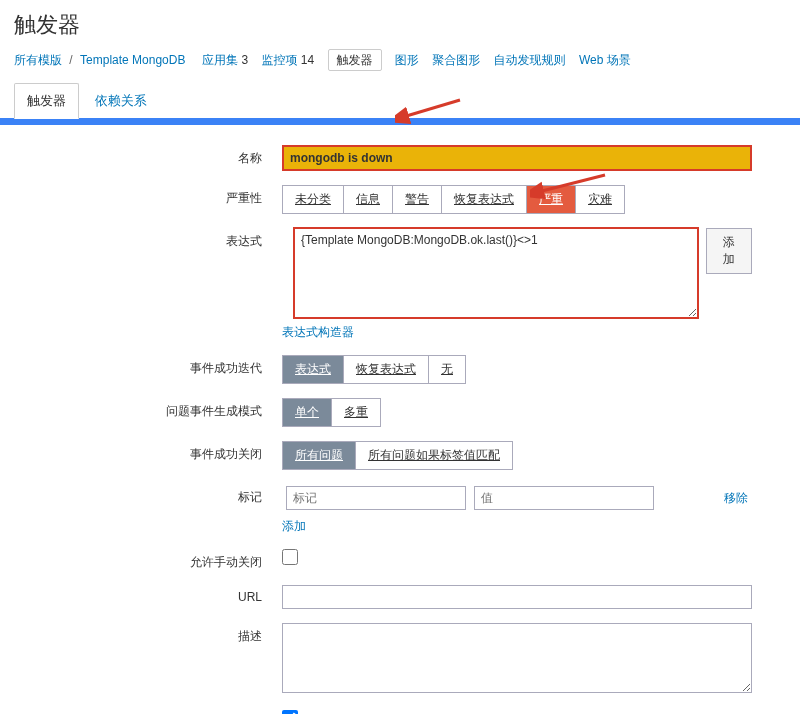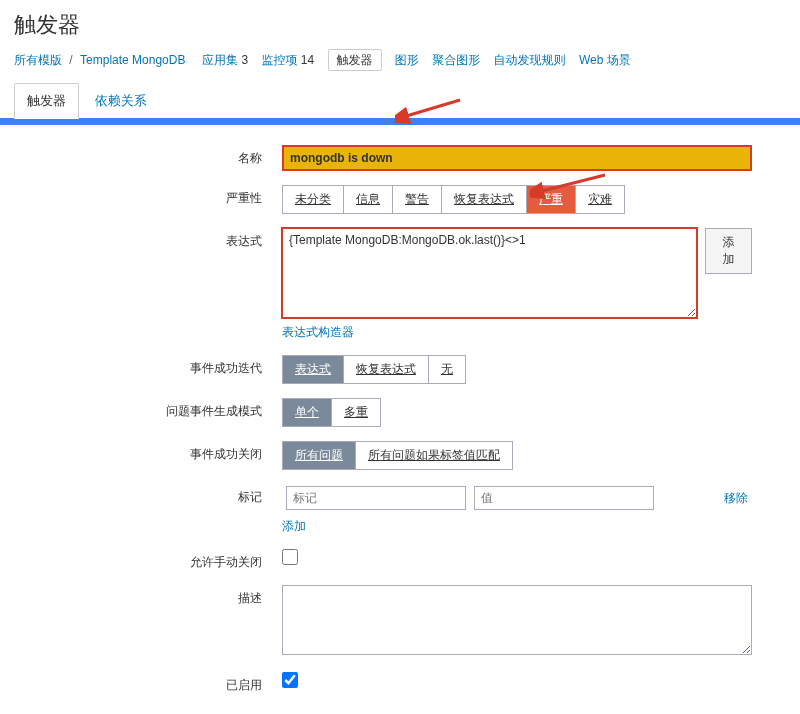--- a/index.html
+++ b/index.html
@@ -90,20 +90,21 @@
       border-right: 1px solid #aab;
       text-decoration: underline;
     }
     .severity-btns .sev:last-child, .btn-group .bgi:last-child { border-right: none; }
     .severity-btns .sev.selected { background: #e45b3f; color: #fff; }
     .btn-group .bgi.selected { background: #7b8a9a; color: #fff; }
     .expr-wrap { display: flex; gap: 8px; align-items: flex-start; }
     .expr-wrap textarea {
       height: 90px;
       border: 1px solid #aab;
+      margin-left: 12px;
     }
     .expr-highlight {
       outline: 2px solid #d63b2a;
       outline-offset: -1px;
     }
     .btn {
       border: 1px solid #aab;
       background: #f5f5f5;
       padding: 5px 12px;
       font-size: 12px;
@@ -241,20 +242,26 @@
     </div>
   </div>
 
   <div class="row">
     <div class="label">允许手动关闭</div>
     <div class="field">
       <input type="checkbox" class="checkbox" style="">
     </div>
   </div>
 
+  <div class="row">
+    <div class="label">URL</div>
+    <div class="field">
+      <input type="text" style="">
+    </div>
+  </div>
 
   <div class="row">
     <div class="label">描述</div>
     <div class="field">
       <textarea style="height: 70px;"></textarea>
     </div>
   </div>
 
   <div class="row">
     <div class="label">已启用</div>

